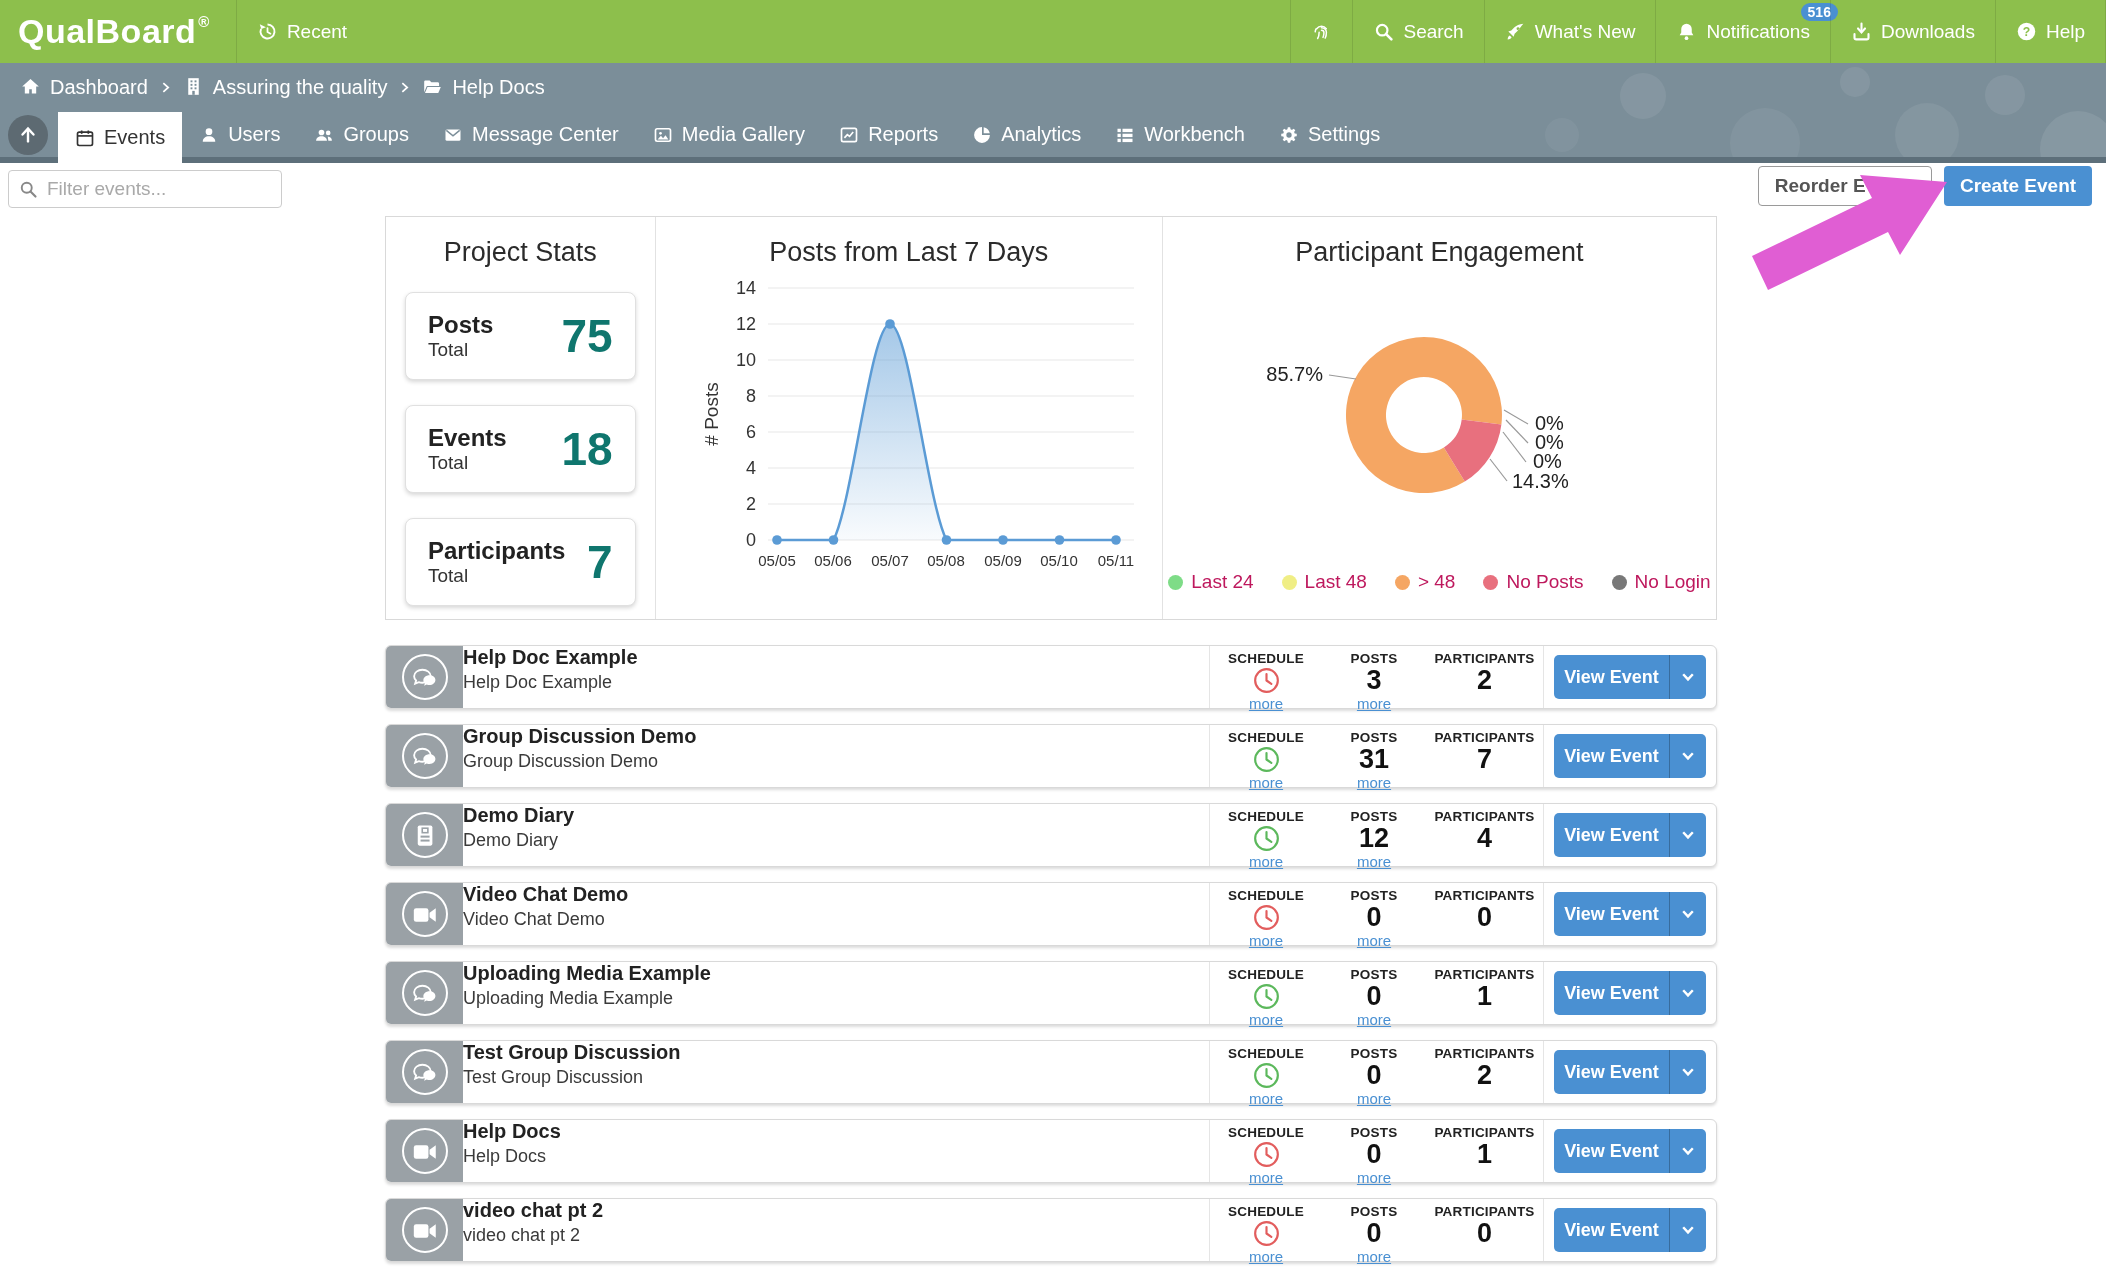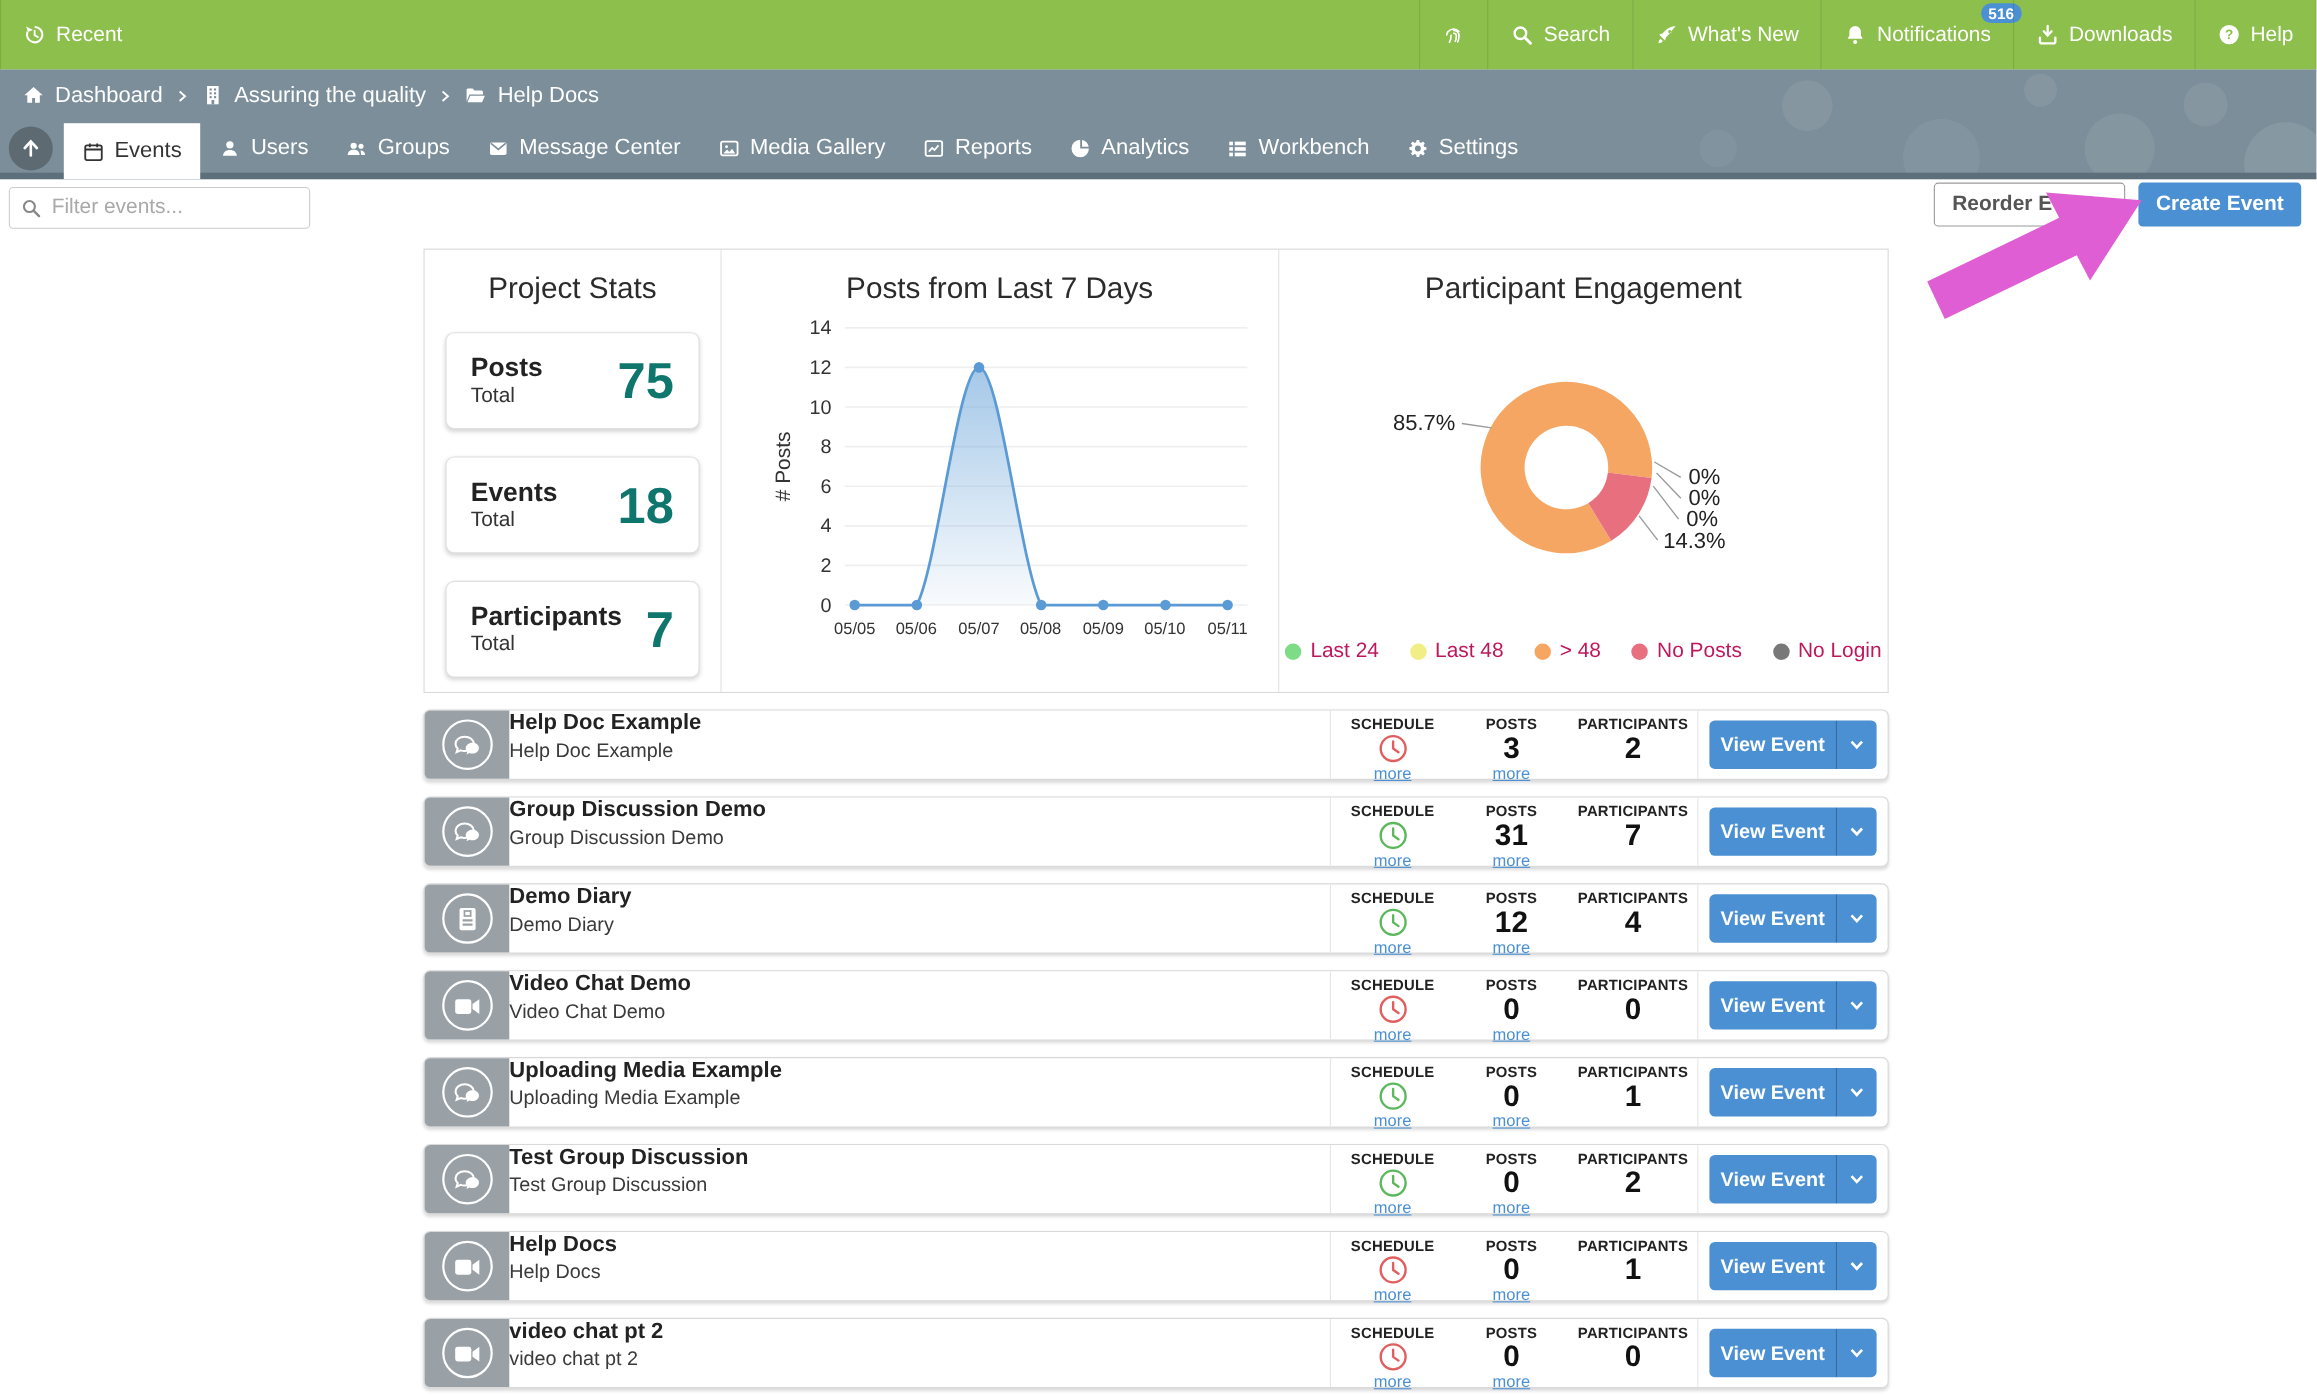--- a/index.html
+++ b/index.html
@@ -53,21 +53,21 @@
   .filter-wrap input::placeholder { color:#a9a9a9; }
   .filter-wrap .mag { position:absolute; left:10px; top:9px; width:20px; height:20px; color:#888; }
   .btn-reorder { position:absolute; left:1758px; top:166px; width:174px; height:40px;
     background:#fff; border:1px solid #9a9a9a; border-radius:4px; font-size:19px; font-weight:bold;
     color:#555; display:flex; align-items:center; justify-content:center; cursor:pointer; }
   .btn-create { position:absolute; left:1944px; top:166px; width:148px; height:40px;
     background:#4a90d2; border:none; border-radius:4px; font-size:19px; font-weight:bold;
     color:#fff; display:flex; align-items:center; justify-content:center; cursor:pointer; }
 
   
-  .stats-panel { position:absolute; left:385px; top:226px; width:1332px; height:404px;
+  .stats-panel { position:absolute; left:385px; top:216px; width:1332px; height:404px;
     border:1px solid #d9d9d9; background:#fff; display:flex; }
   .panel-title { text-align:center; font-size:27px; color:#2b2b2b; margin-top:20px; }
   .sec-projstats { width:270px; border-right:1px solid #e2e2e2; }
   .sec-linechart { width:508px; border-right:1px solid #e2e2e2; position:relative; }
   .sec-donut { width:554px; position:relative; }
   .stat-cards { padding:24px 19px 0; display:flex; flex-direction:column; gap:25px; }
   .stat-card { height:88px; border:1px solid #e0e0e0; border-radius:8px;
     box-shadow:0 2px 4px rgba(0,0,0,.16); display:flex; align-items:center;
     justify-content:space-between; padding:0 22px; background:#fff; }
   .stat-card .lab { font-size:24px; font-weight:bold; color:#222; line-height:1.15; }
@@ -111,20 +111,24 @@
     align-items:center; justify-content:center; }
   .view-btn .vb-caret svg { width:16px; height:16px; }
 
   .annot { position:absolute; left:0; top:0; width:2106px; height:1268px;
     pointer-events:none; z-index:60; }
 </style>
 </head>
 <body>
 
 <div class="topbar">
+  <div class="logo">
+      <span>QualBoard</span>
+      <sup>®</sup>
+    </div>
   <div class="nav-item">
     <svg viewBox="0 0 24 24">
         <path d="M12 4a8 8 0 1 1-7.4 5" fill="none" stroke="currentColor" stroke-width="2.2"></path>
         <path d="M3.2 3.6l1.7 5.6 5.3-2.1z" fill="currentColor"></path>
         <path d="M12 8v4.5l3.4 2" stroke="currentColor" stroke-width="2" fill="none" stroke-linecap="round"></path>
       </svg>
     <span>Recent</span>
   </div>
   <div class="spacer"></div>
   <div class="nav-item">

